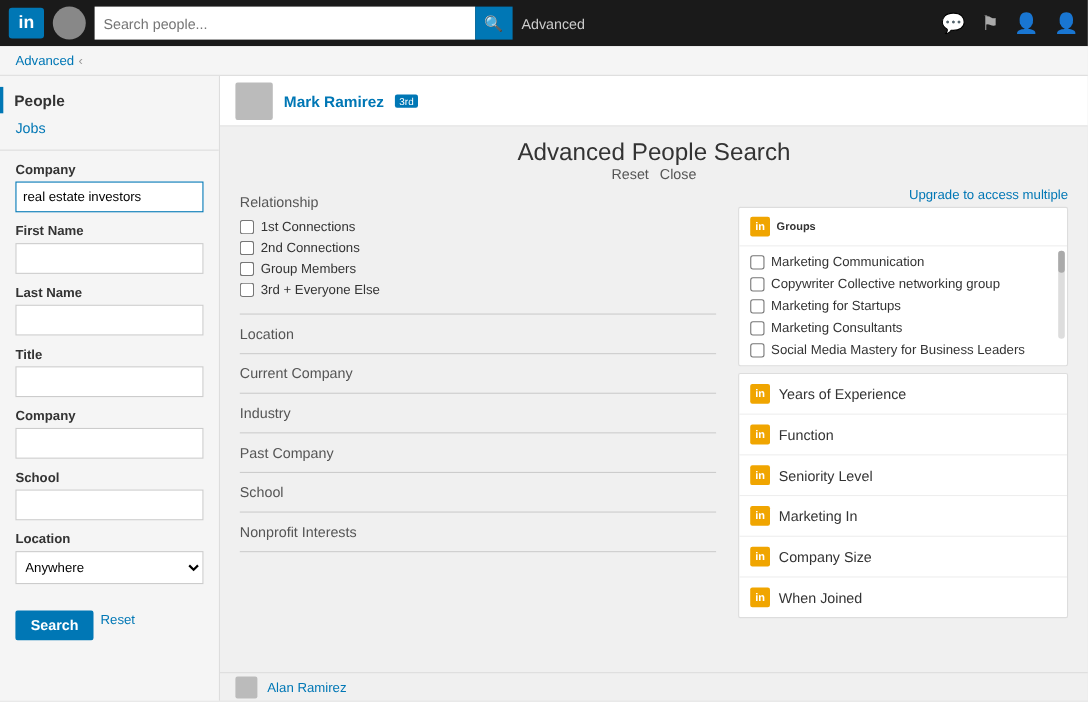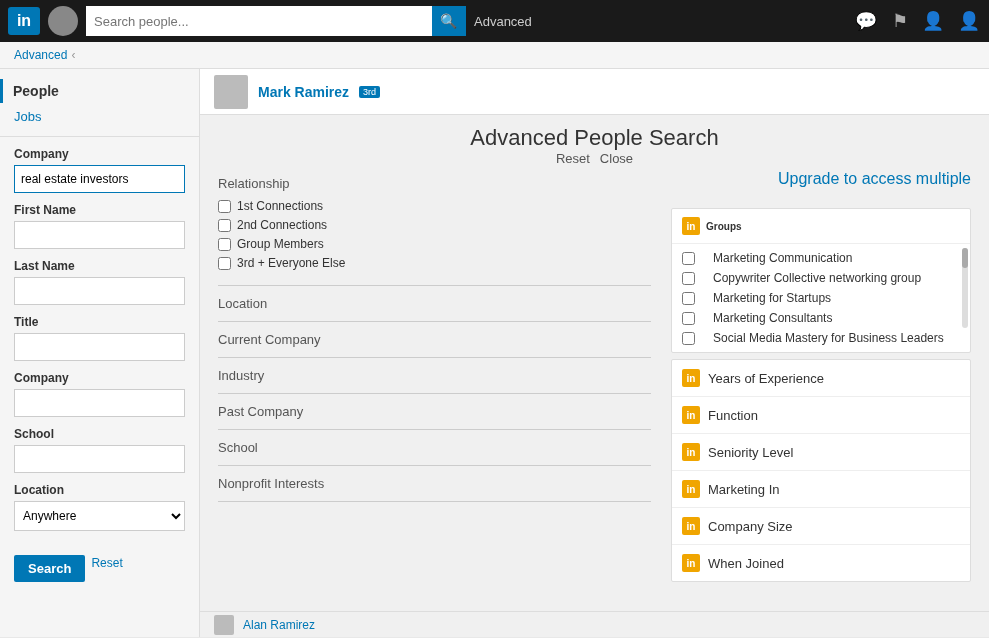--- a/index.html
+++ b/index.html
@@ -283,24 +283,24 @@
       color: #333;
     }
 
     
     .adv-right {
       width: 300px;
       flex-shrink: 0;
     }
     .upgrade-link {
       color: #0077b5;
-      font-size: 16px;
+      font-size: 12px;
       text-align: right;
       display: block;
-      margin-bottom: 20px;
+      margin-bottom: 4px;
       cursor: pointer;
     }
     .premium-section {
       background: white;
       border: 1px solid #ddd;
       border-radius: 2px;
       margin-bottom: 6px;
       overflow: hidden;
     }
     .premium-section-header {
@@ -330,21 +330,21 @@
     }
     .groups-list {
       padding: 4px 10px;
       max-height: 110px;
       overflow: hidden;
       position: relative;
     }
     .group-item {
       display: flex;
       align-items: center;
-      gap: 18px;
+      gap: 6px;
       padding: 3px 0;
     }
     .group-item input[type=checkbox] {
       width: 13px;
       height: 13px;
     }
     .group-item label {
       font-size: 12px;
       color: #333;
     }

